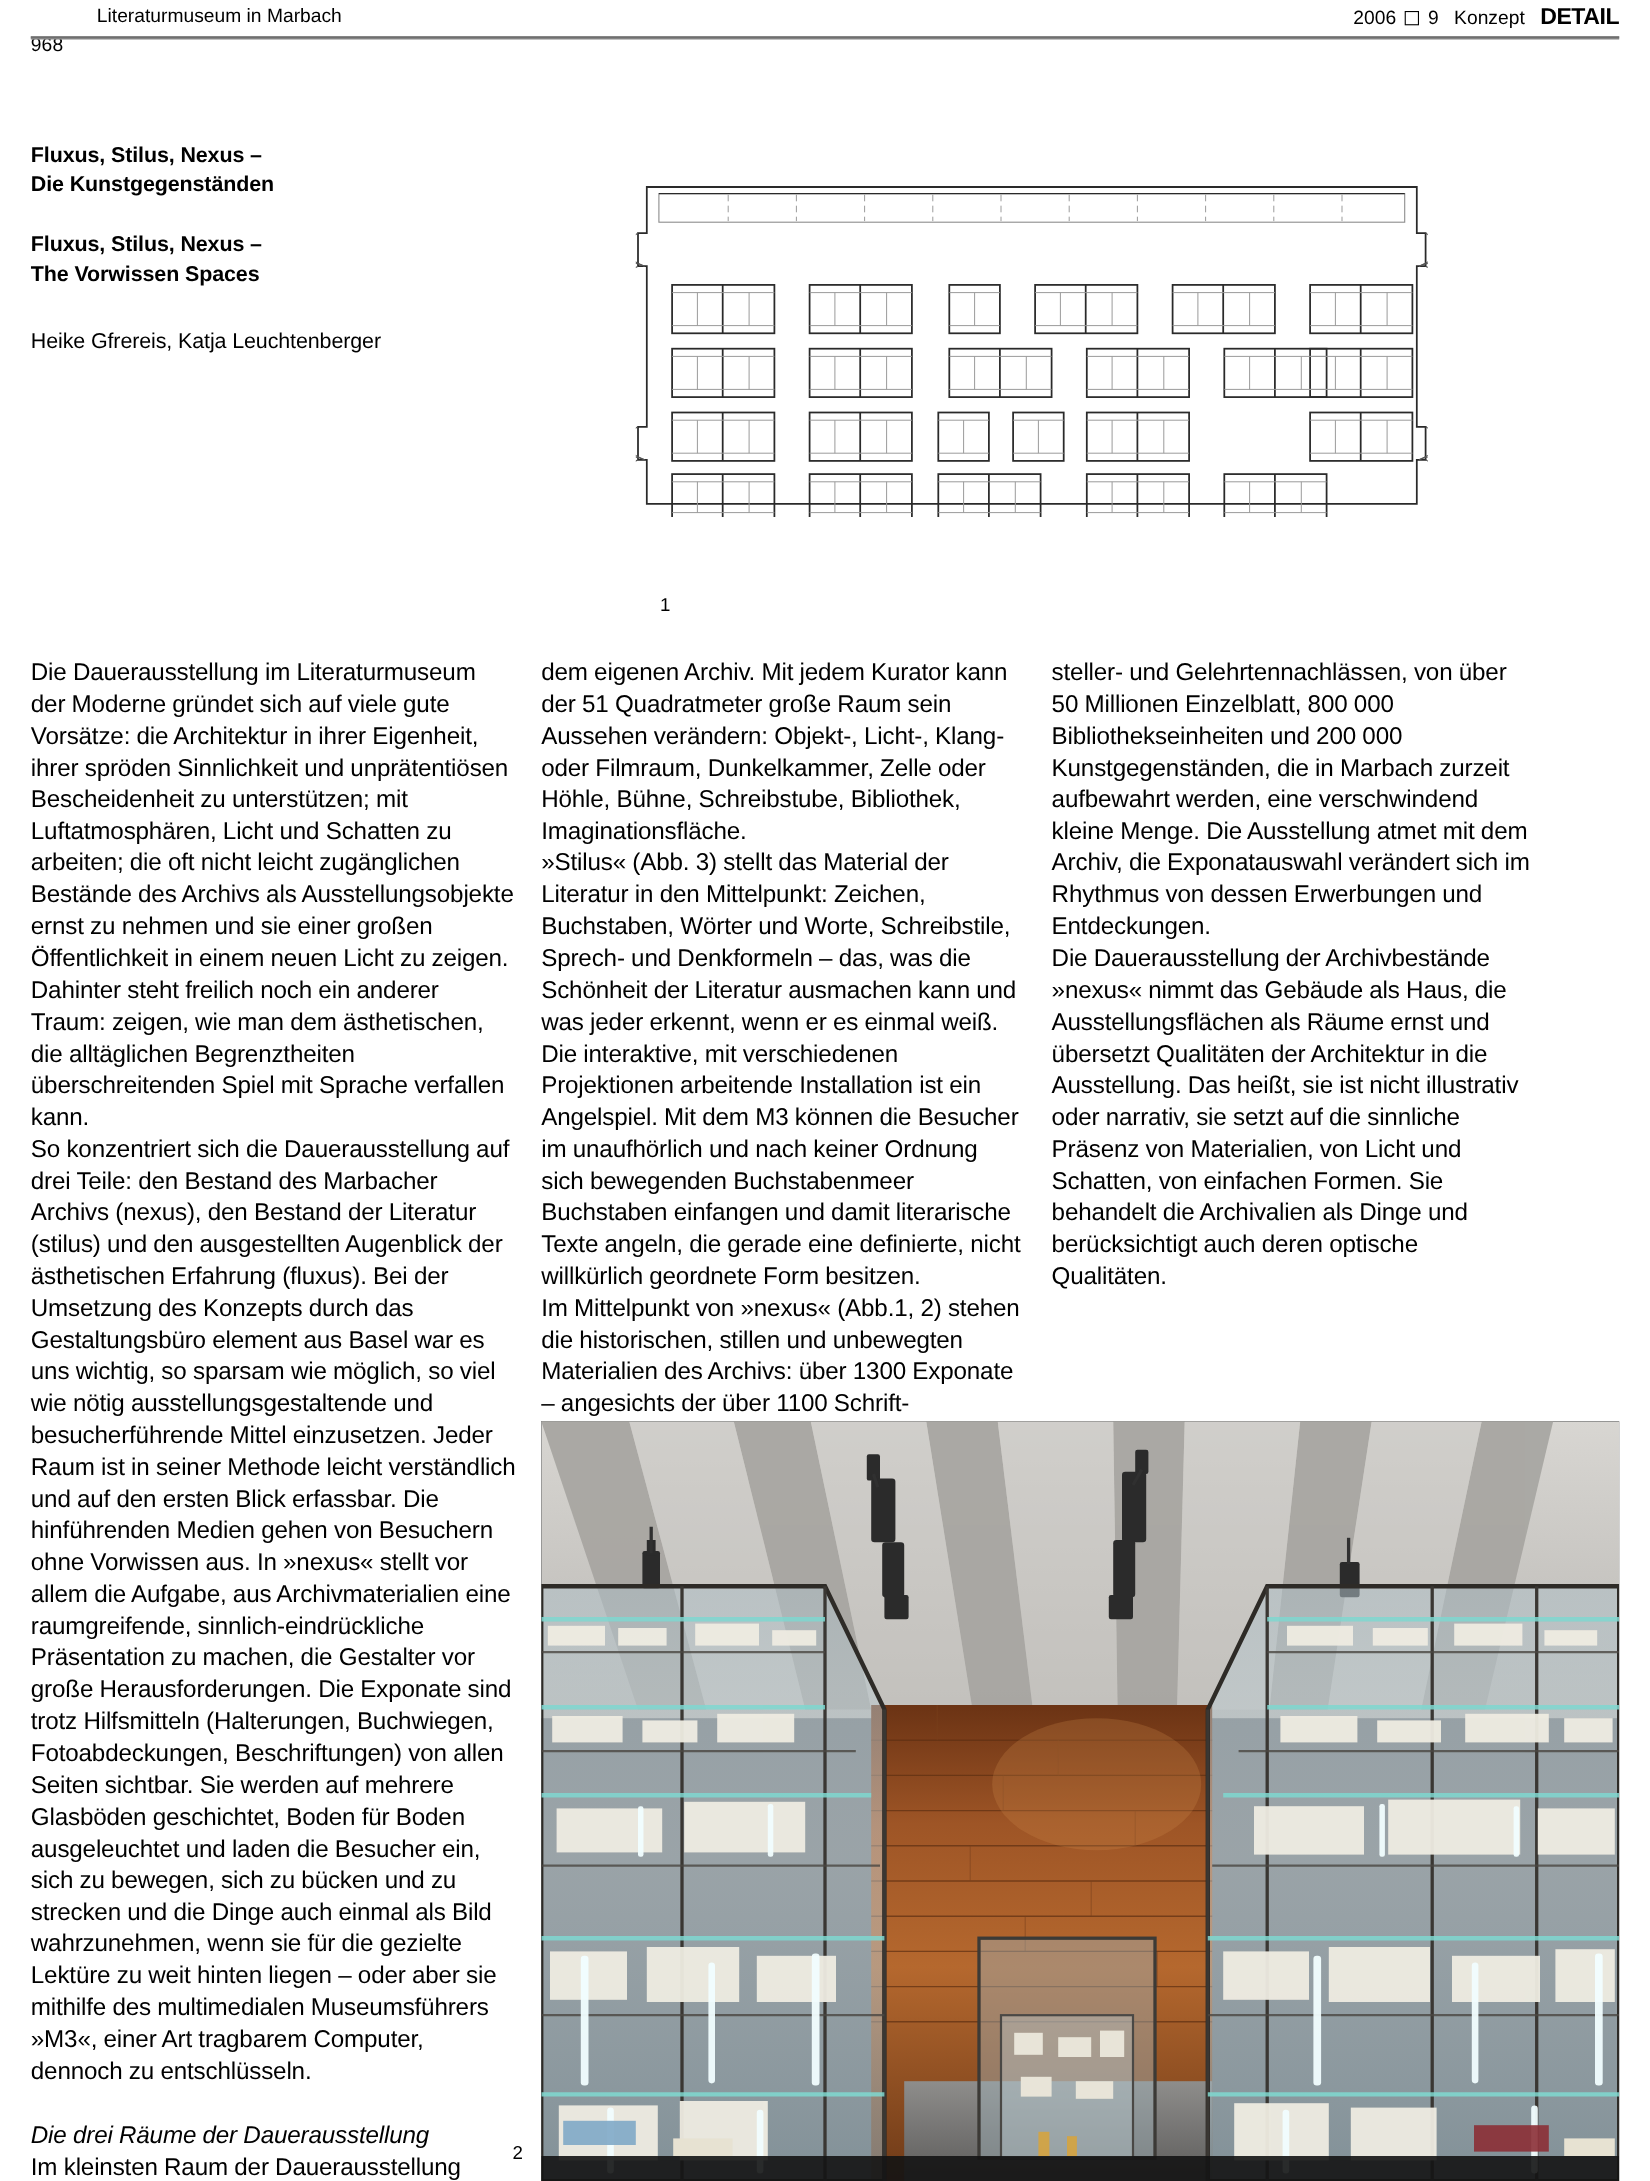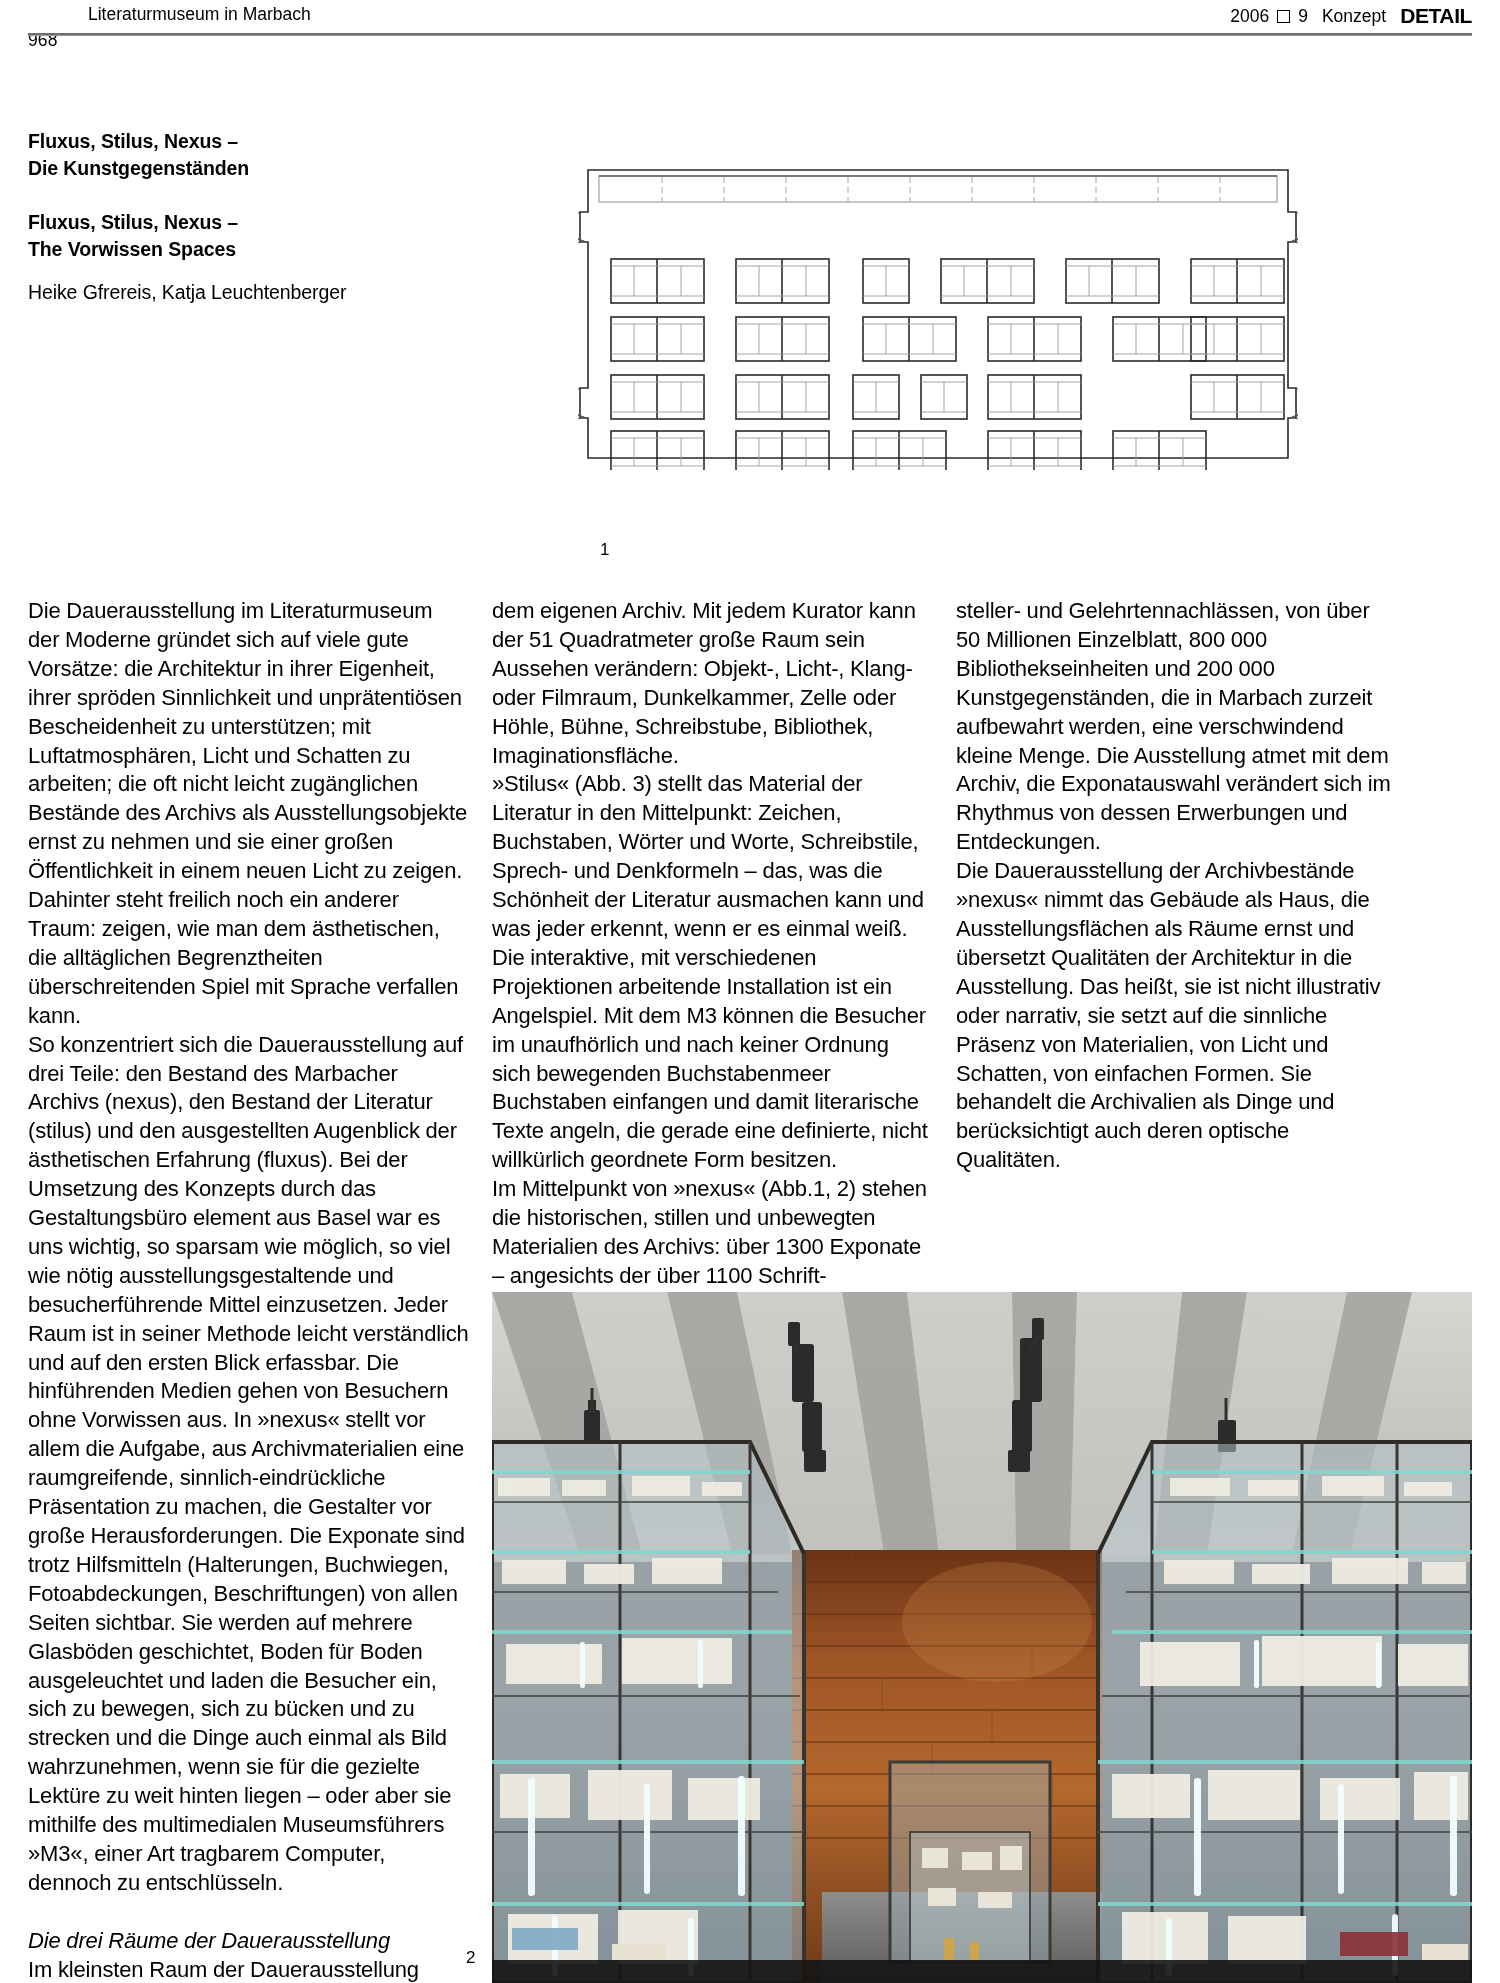--- a/index.html
+++ b/index.html
@@ -89,21 +89,21 @@
     width: 420px;
   }
   .title-de, .title-en {
     font-weight: bold;
     font-size: 19.5px;
     line-height: 27px;
     letter-spacing: -0.1px;
   }
   .title-en { margin-top: 27px; }
   .byline {
-    margin-top: 16px;
+    margin-top: 34px;
     font-size: 19.5px;
     line-height: 27px;
     letter-spacing: -0.1px;
   }
 
   
   .plan-figure {
     position: absolute;
     left: 578px;
     top: 160px;

